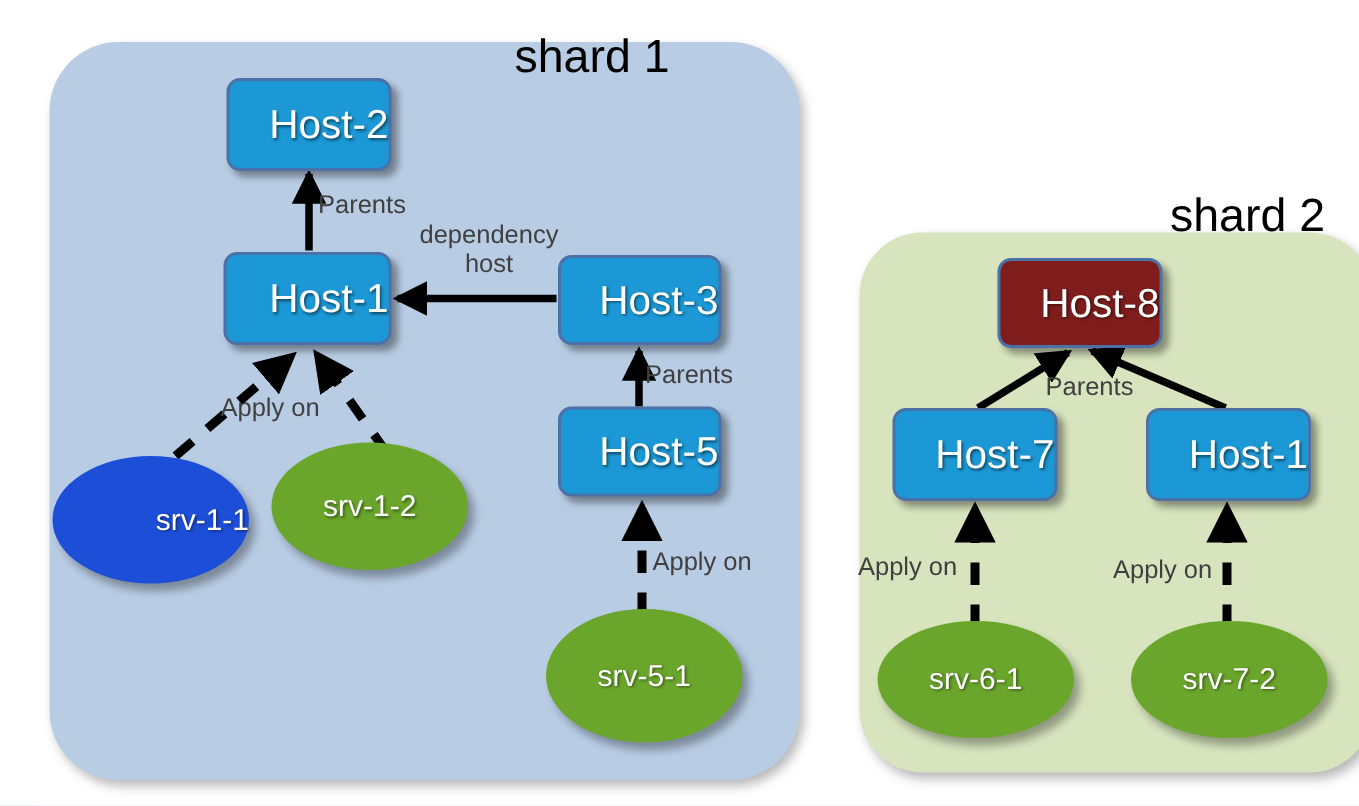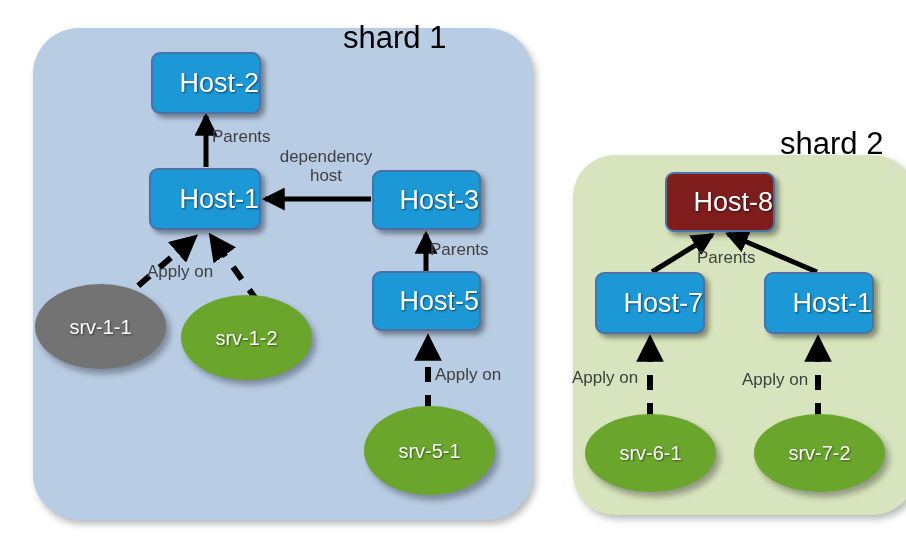--- a/index.html
+++ b/index.html
@@ -158,21 +158,21 @@
   </div>
 
   <div class="host-box" style="left:570px; top:272px; width:110px; height:62px; background:#1b98d5;">
     <span>Host-7</span>
   </div>
 
   <div class="host-box" style="left:739px; top:272px; width:110px; height:62px; background:#1b98d5;">
     <span>Host-1</span>
   </div>
 
-  <div class="srv-ellipse" style="left:10px; top:284px; width:131px; height:85px; background:#737373;">
+  <div class="srv-ellipse" style="left:10px; top:304px; width:131px; height:85px; background:#1d4ed8;justify-content:flex-end;">
     <span>srv-1-1</span>
   </div>
 
   <div class="srv-ellipse" style="left:156px; top:295px; width:131px; height:85px; background:#6aa62b;">
     <span>srv-1-2</span>
   </div>
 
   <div class="srv-ellipse" style="left:339px; top:406px; width:131px; height:89px; background:#6aa62b;">
     <span>srv-5-1</span>
   </div>

